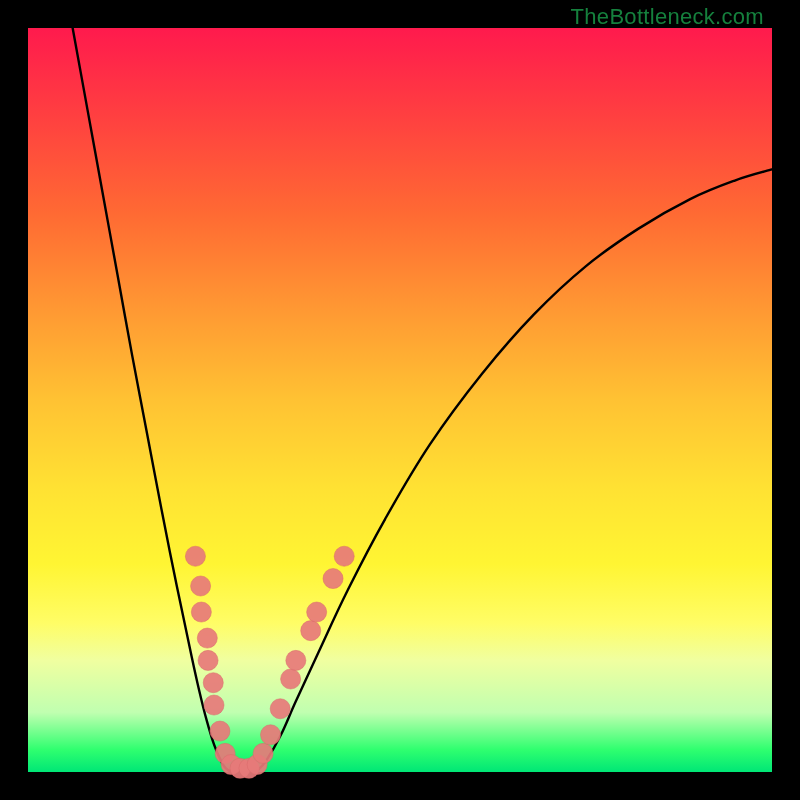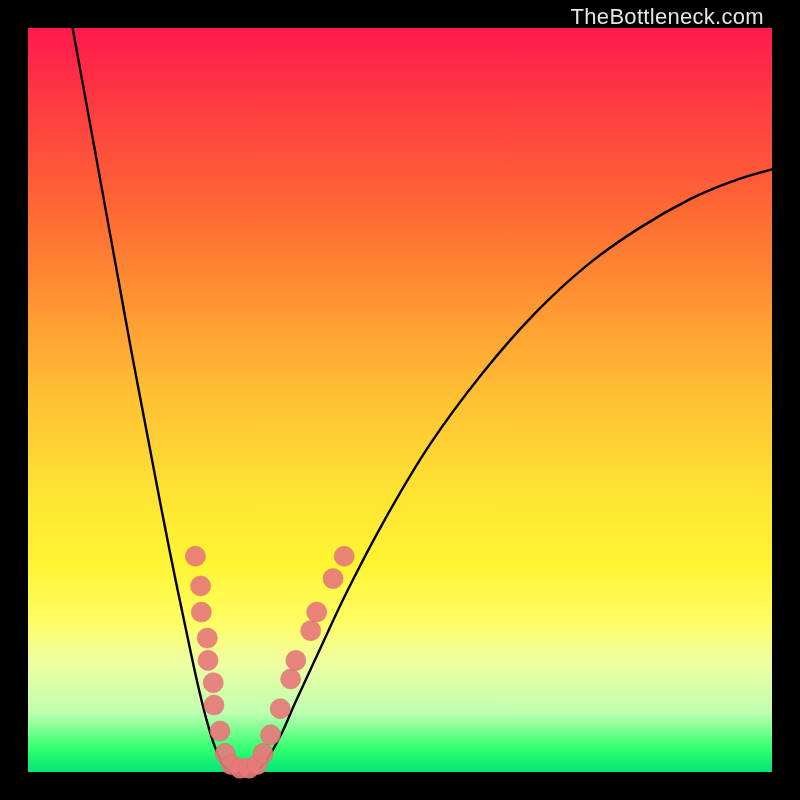--- a/index.html
+++ b/index.html
@@ -29,21 +29,21 @@
       #fff533 72%,
       #fffd66 80%,
       #f0ffa0 85%,
       #c0ffb0 92%,
       #2fff6f 97%,
       #00e676 100%
     );
   }
   .watermark {
     position: absolute;
-    color: #e5e5e5;
+    color: #15803d;
     font-size: 22px;
     font-weight: 400;
     letter-spacing: 0.3px;
     user-select: none;
   }
   svg.curve {
     position: absolute;
     inset: 0;
     width: 100%;
     height: 100%;

